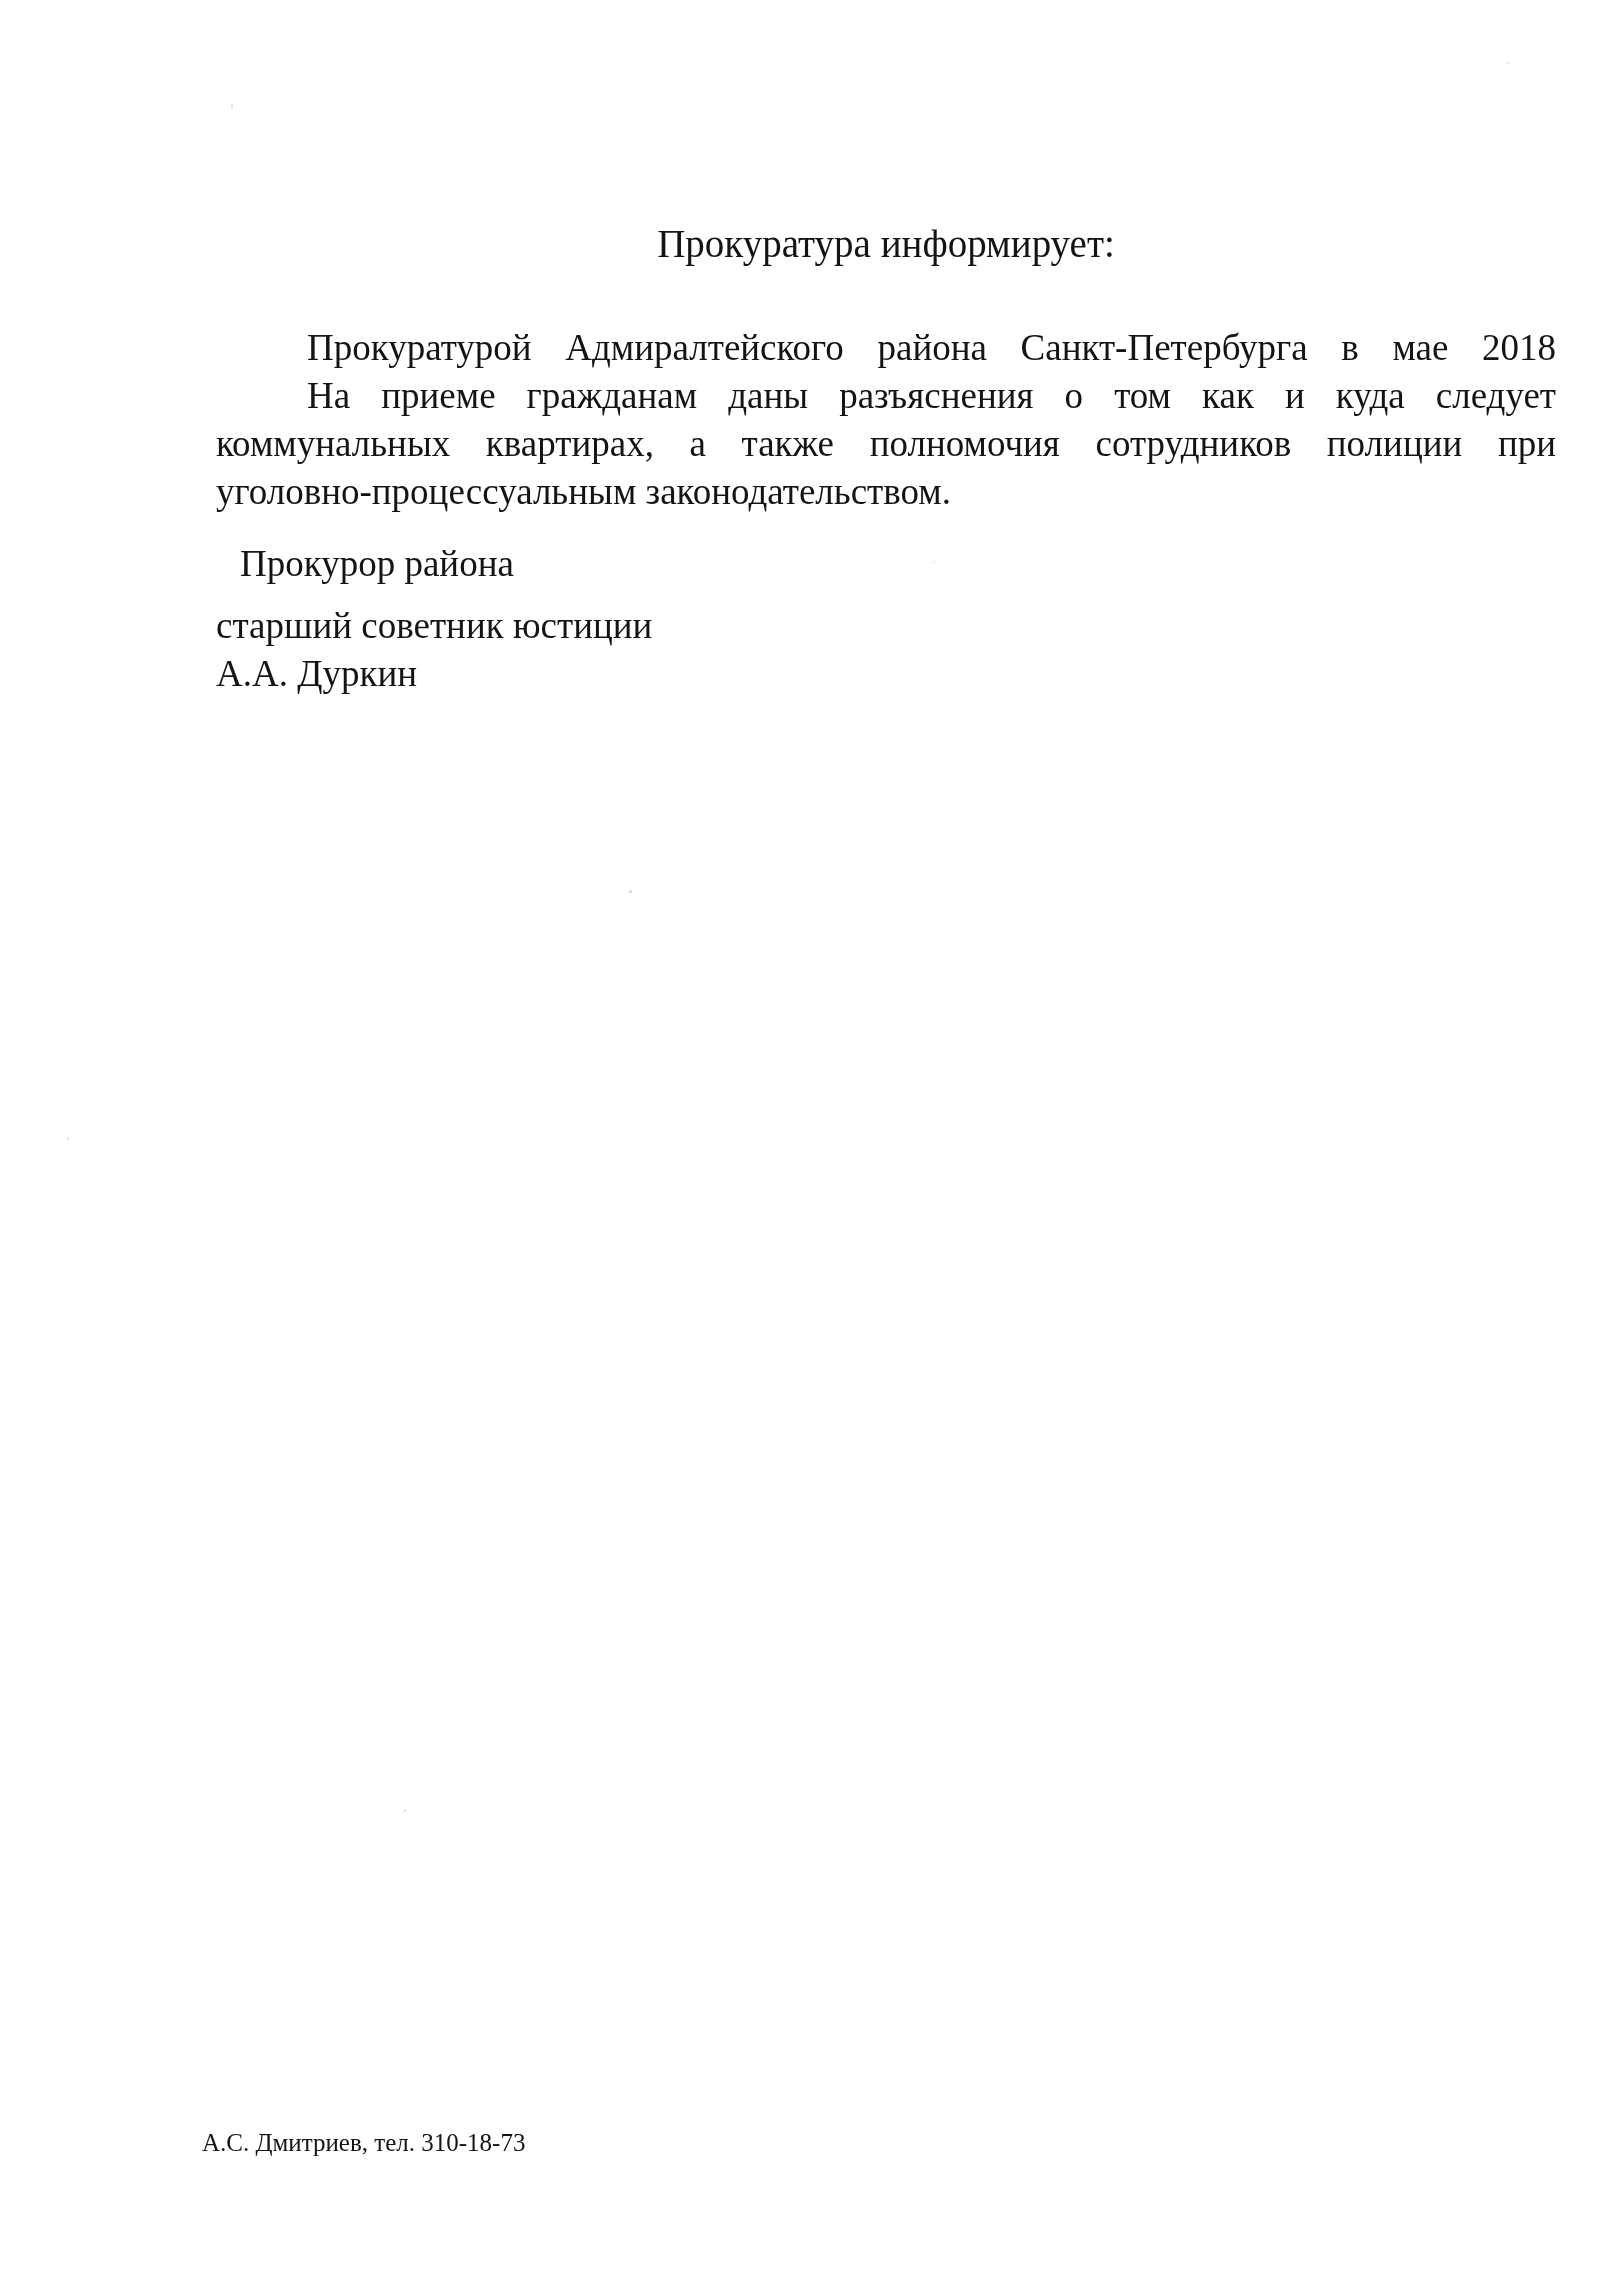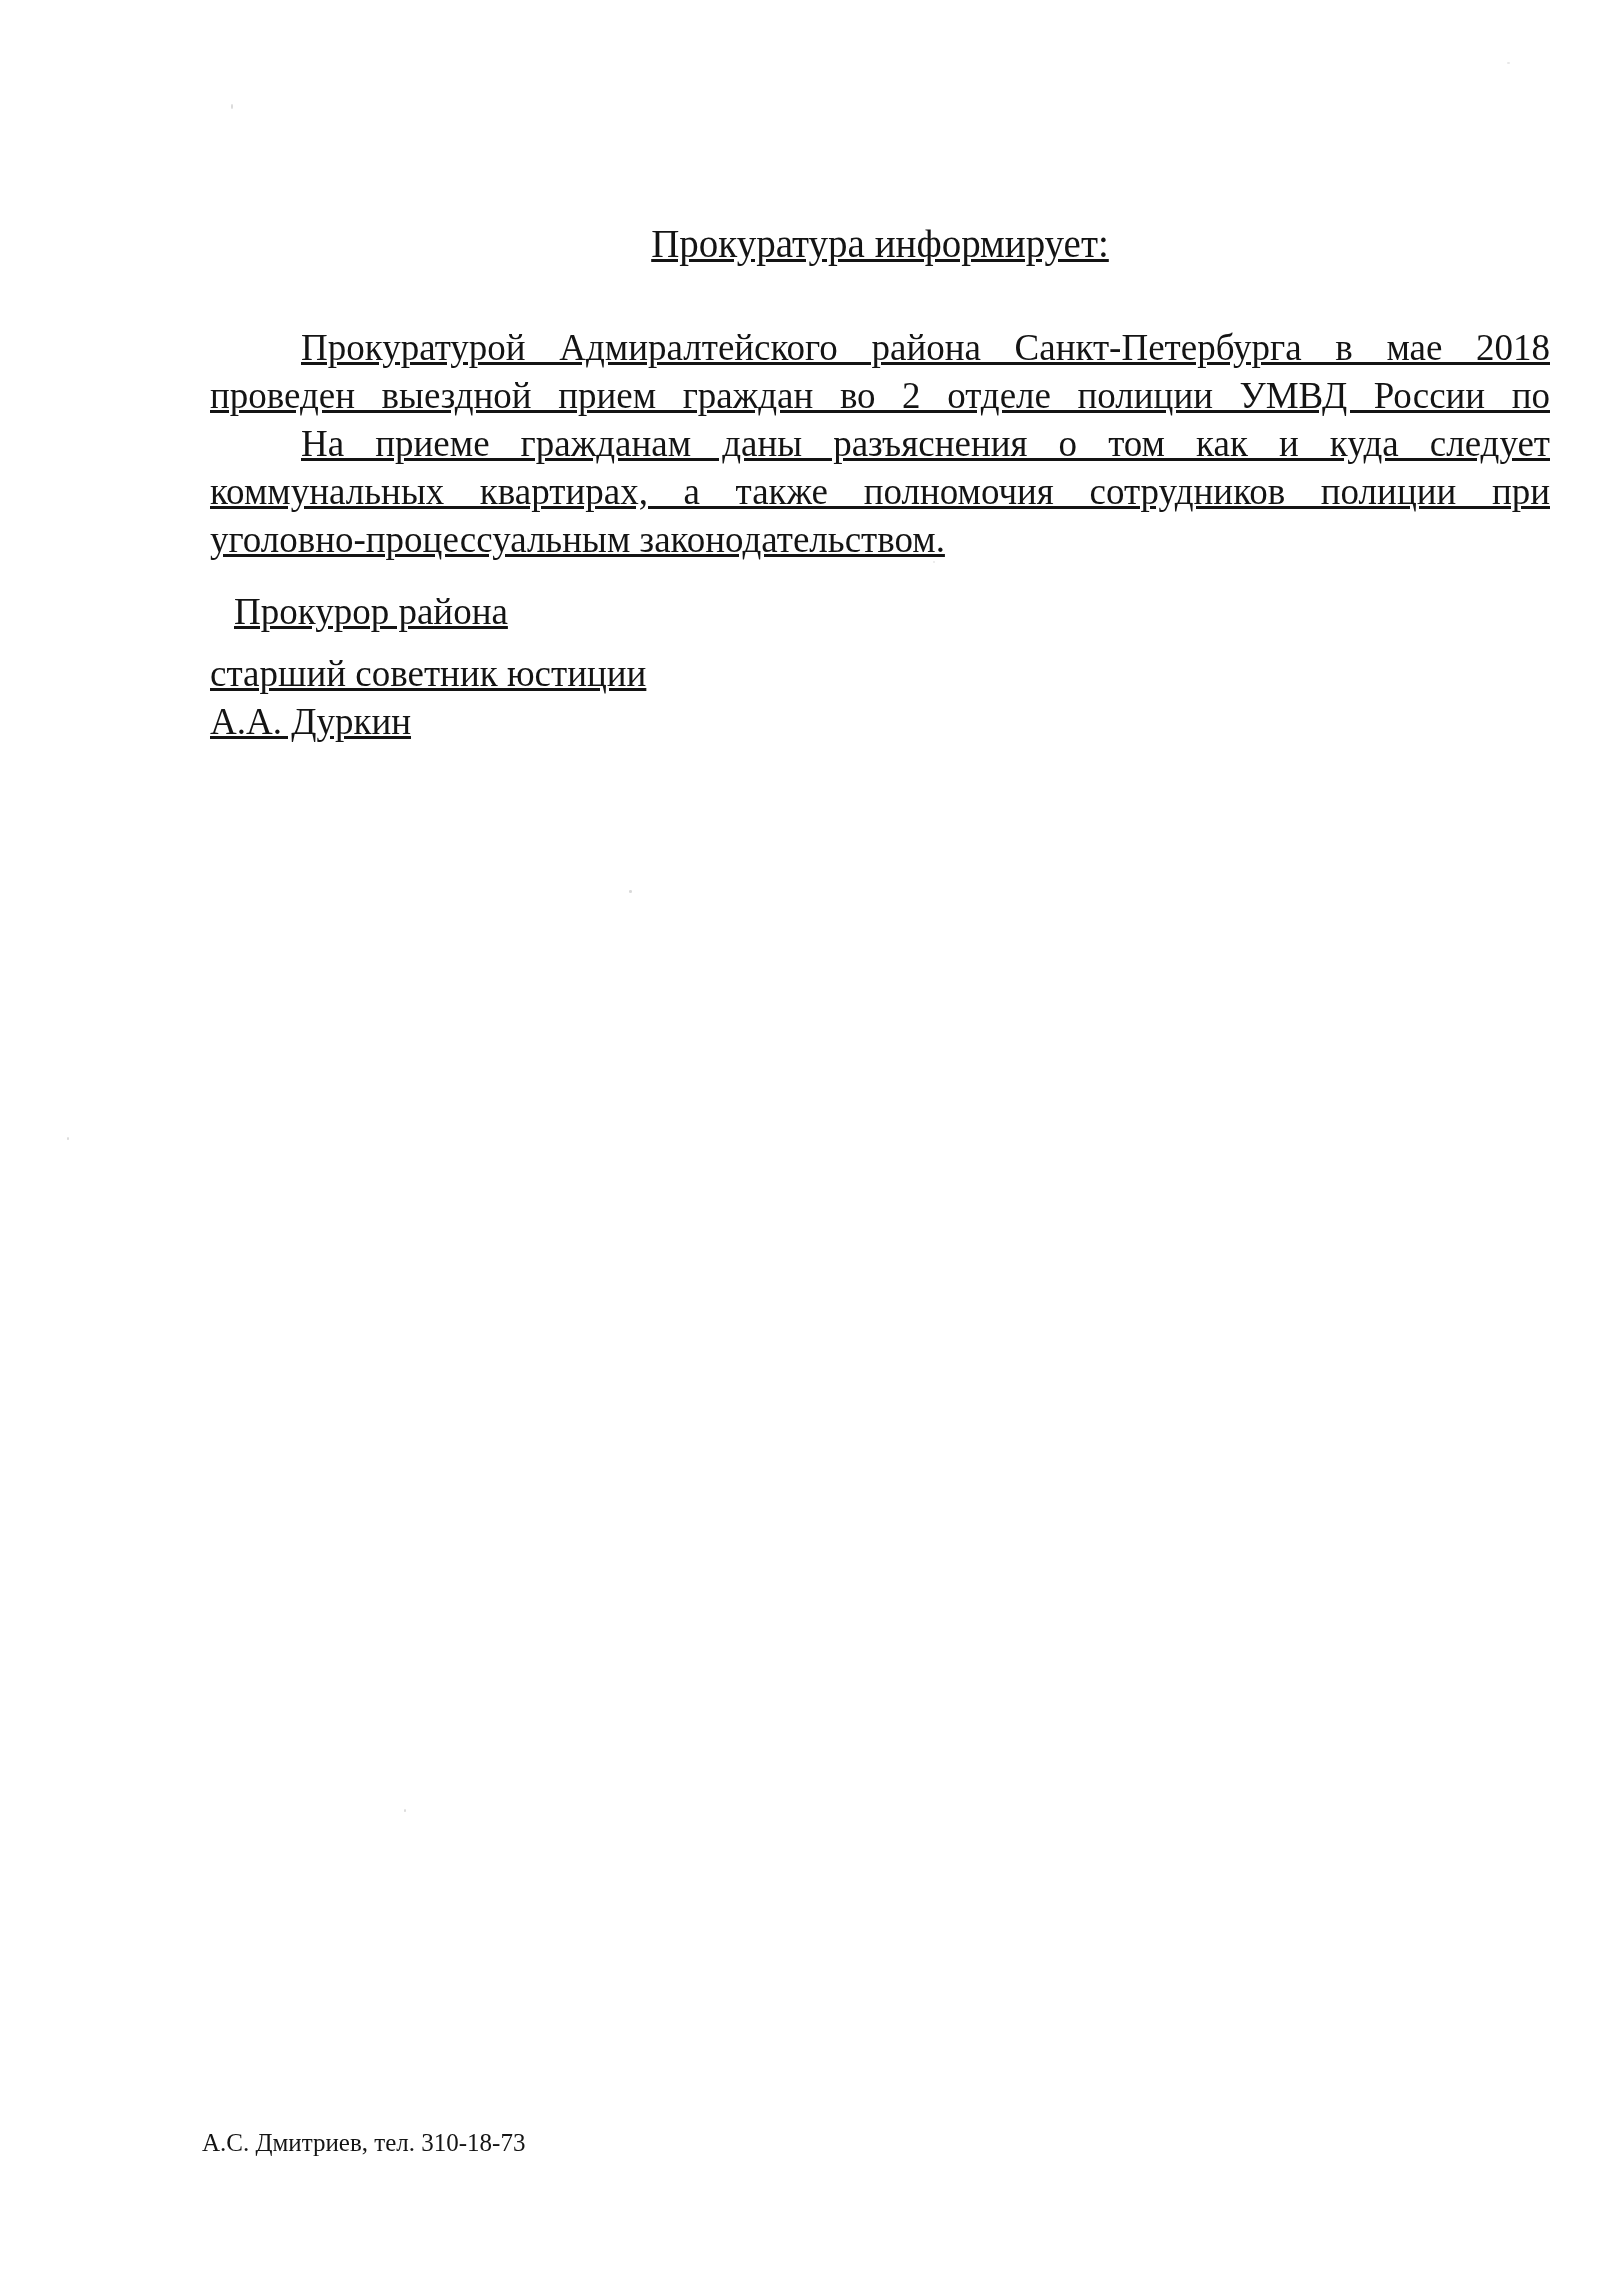--- a/index.html
+++ b/index.html
@@ -12,24 +12,23 @@
     width: 1617px;
     height: 2284px;
     margin: 0 auto;
     background: #ffffff;
     color: #141414;
     font-family: "Liberation Serif", "DejaVu Serif", serif;
     overflow: hidden;
   }
   .content {
     position: absolute;
-    left: 210px;
+    left: 216px;
     top: 0;
     width: 1340px;
-    text-decoration: underline;
   }
   .doc-title {
     margin-top: 219px;
     font-size: 39px;
     line-height: 49px;
     text-align: center;
     white-space: nowrap;
   }
   .paragraph.first {
     margin-top: 56px;
@@ -88,21 +87,20 @@
 <body>
 
 <div class="page">
 
   <div class="content">
 
     <div class="doc-title">Прокуратура информирует:</div>
 
     <div class="paragraph first">
       <div class="line indent">Прокуратурой Адмиралтейского района Санкт-Петербурга в мае 2018</div>
-      <div class="line">проведен выездной прием граждан во 2 отделе полиции УМВД России по</div>
     </div>
 
     <div class="paragraph">
       <div class="line indent">На приеме гражданам даны разъяснения о том как и куда следует</div>
       <div class="line">коммунальных квартирах, а также полномочия сотрудников полиции при</div>
       <div class="line last">уголовно-процессуальным законодательством.</div>
     </div>
 
     <div class="sig-title">Прокурор района</div>
 

